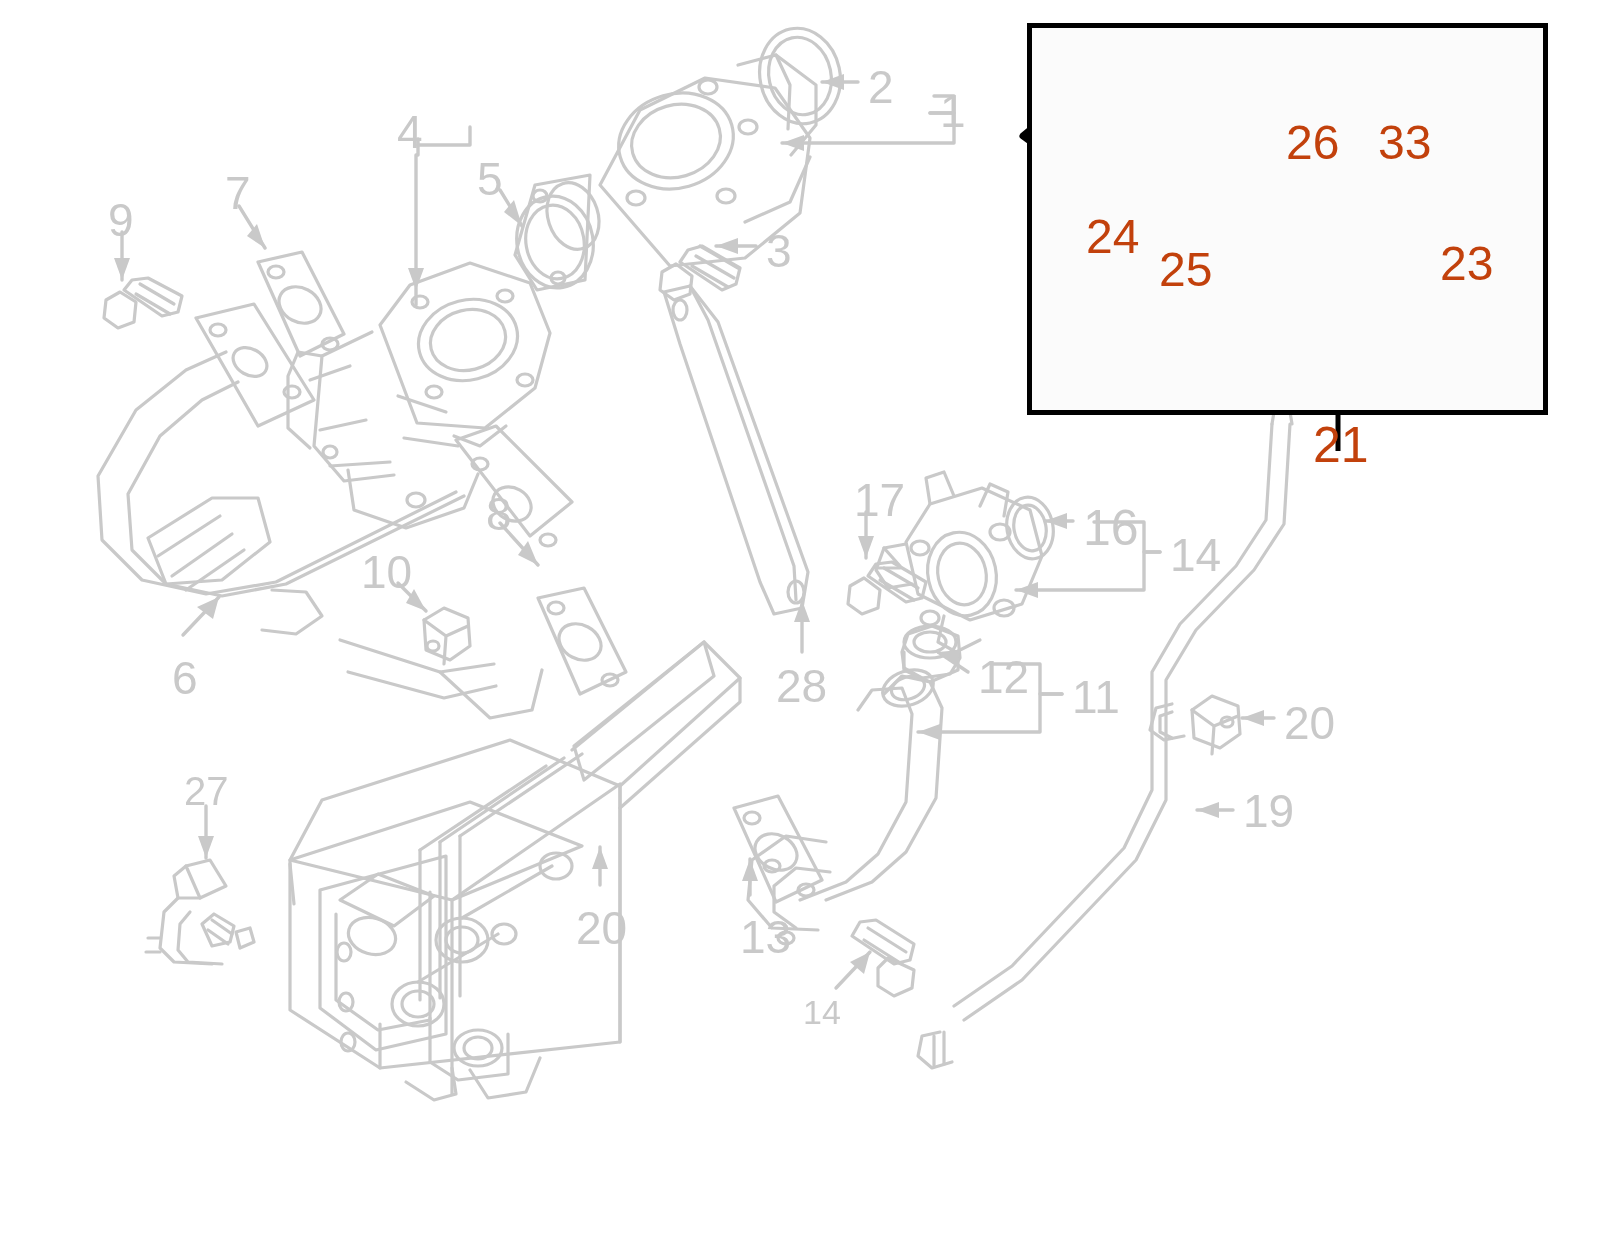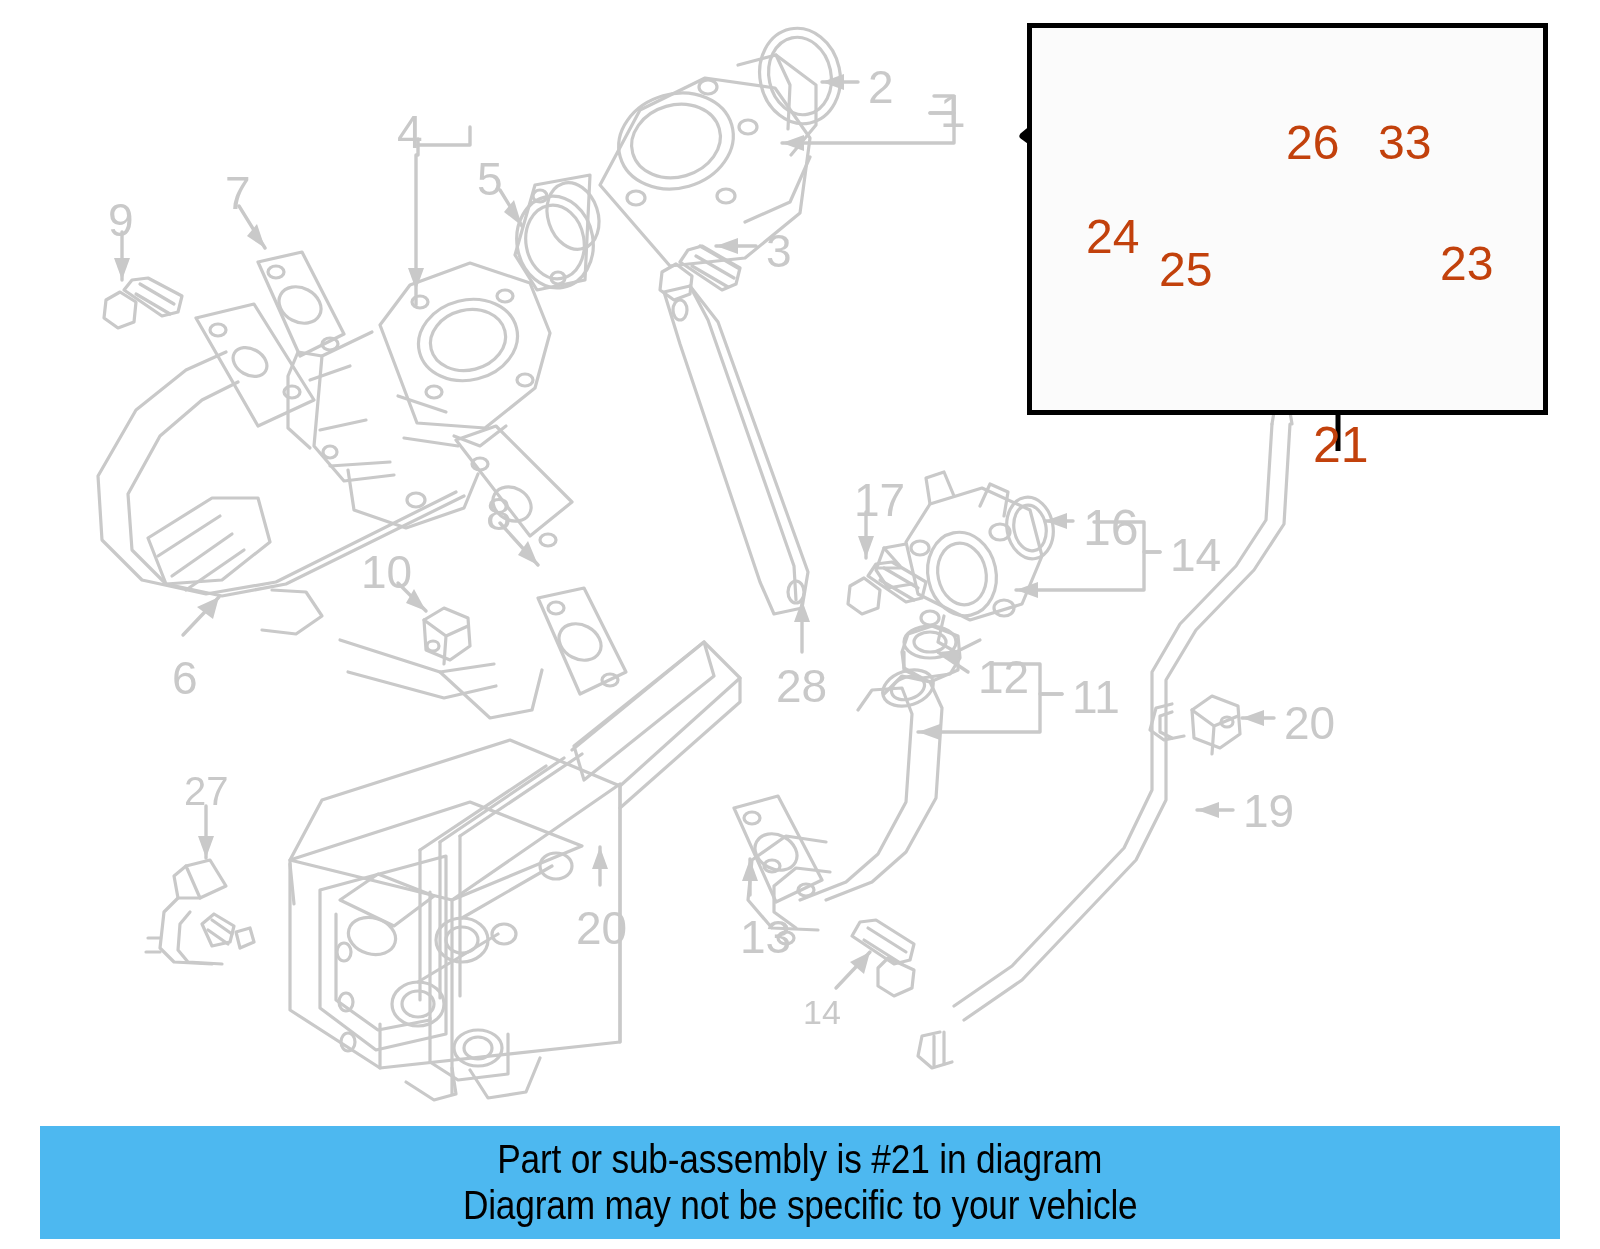--- a/index.html
+++ b/index.html
@@ -417,18 +417,14 @@
       <div class="num gray" style="left: 184px; top: 771px; font-size: 40px;">27</div>
       <div class="num gray" style="left: 776px; top: 663px; font-size: 46px;">28</div>
       <div class="num black" style="left: 1378px; top: 119px; font-size: 48px;">33</div>
       <div class="num black" style="left: 1440px; top: 240px; font-size: 48px;">23</div>
       <div class="num black" style="left: 1086px; top: 213px; font-size: 48px;">24</div>
       <div class="num black" style="left: 1159px; top: 246px; font-size: 48px;">25</div>
       <div class="num black" style="left: 1286px; top: 119px; font-size: 48px;">26</div>
       <div class="num black" style="left: 1313px; top: 420px; font-size: 50px;">21</div>
     </div>
 
-  <div id="banner">
-    <div>Part or sub-assembly is #21 in diagram</div>
-    <div>Diagram may not be specific to your vehicle</div>
-  </div>
 
 </div>
 
 </body></html>

